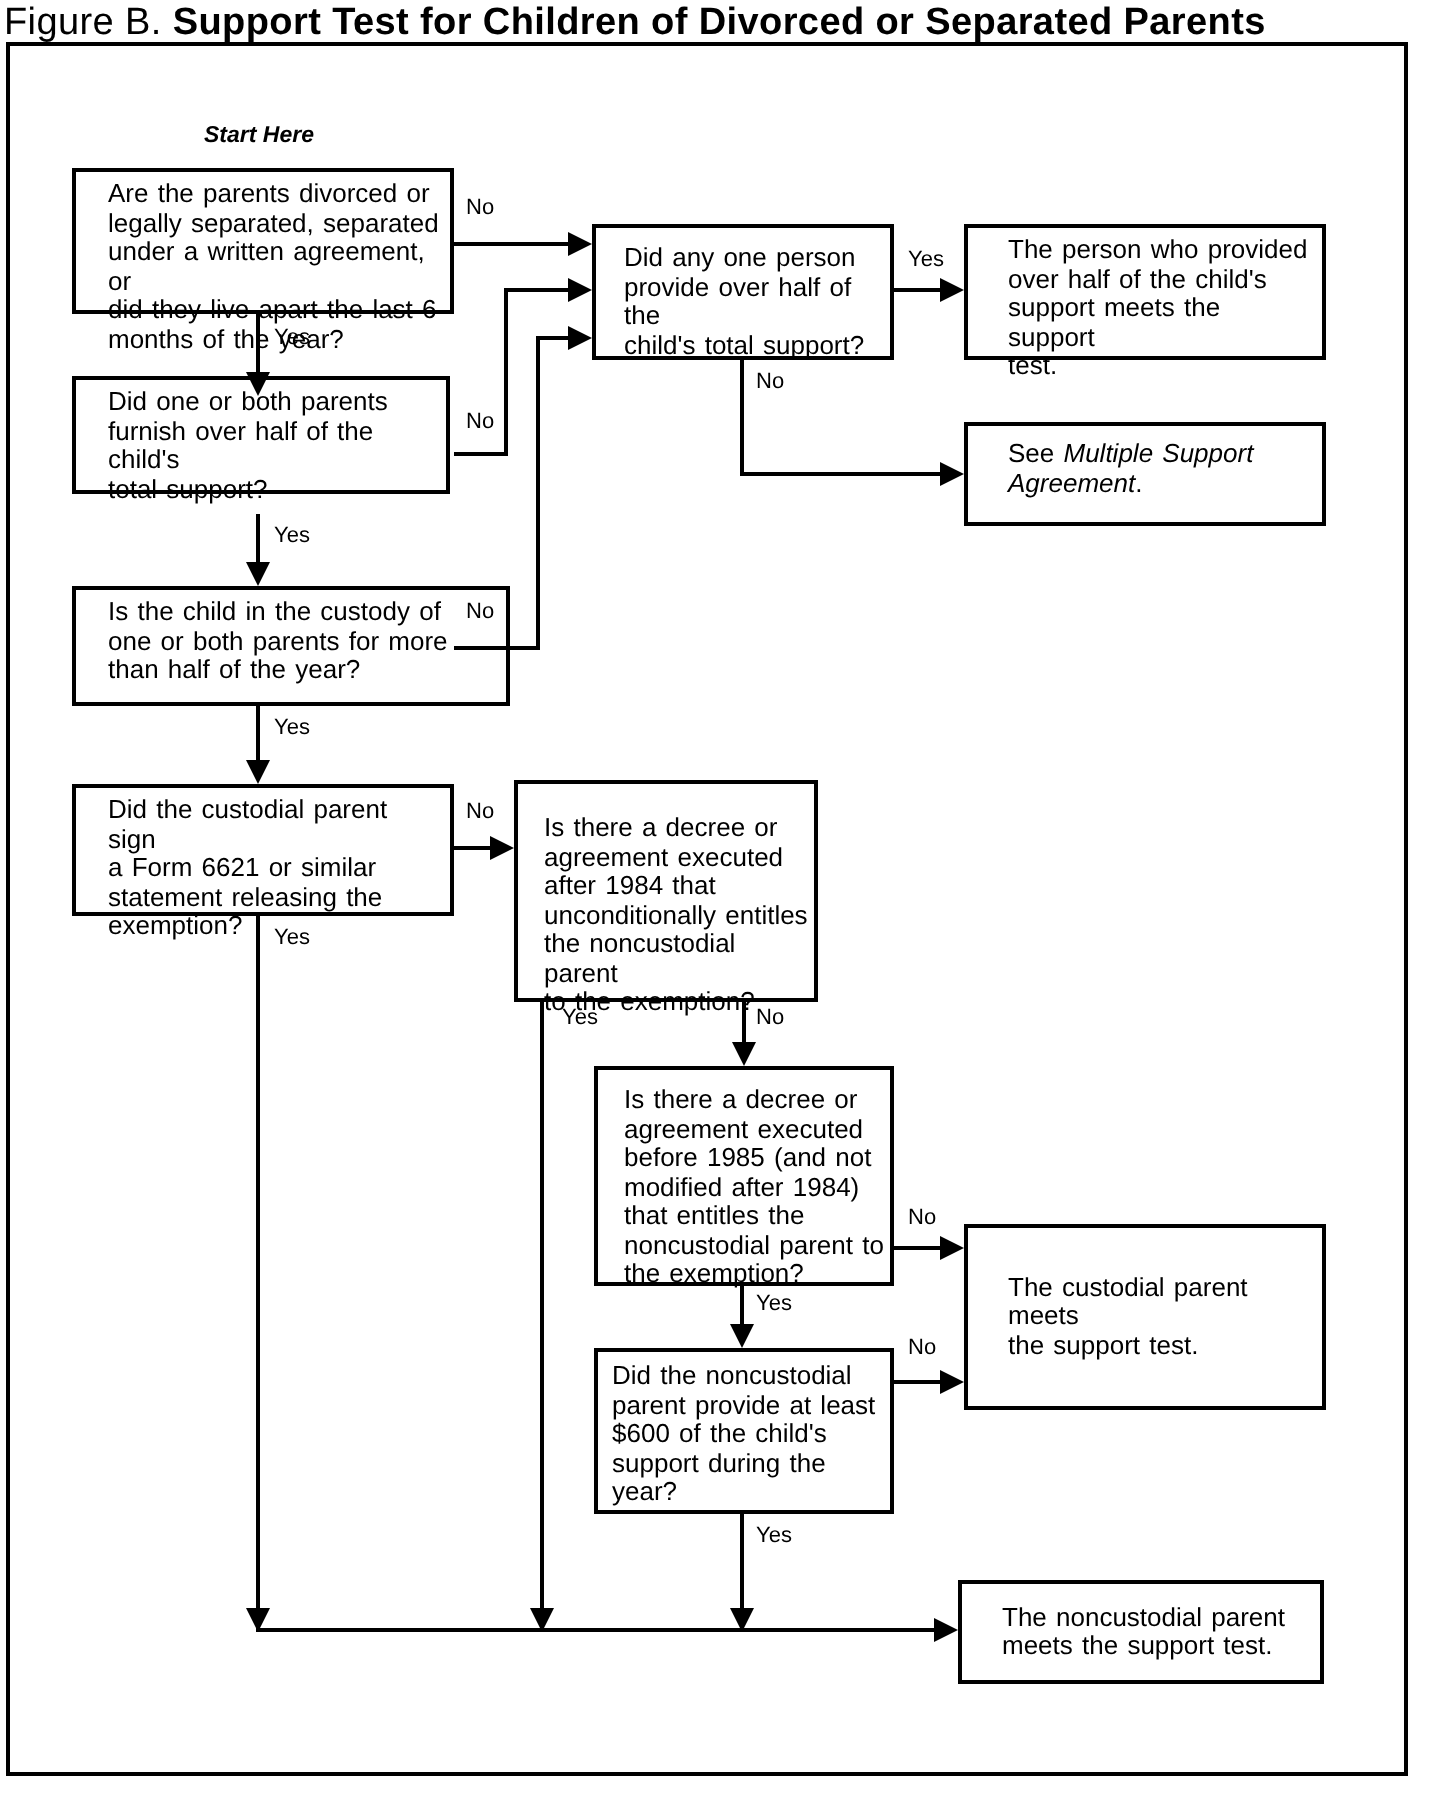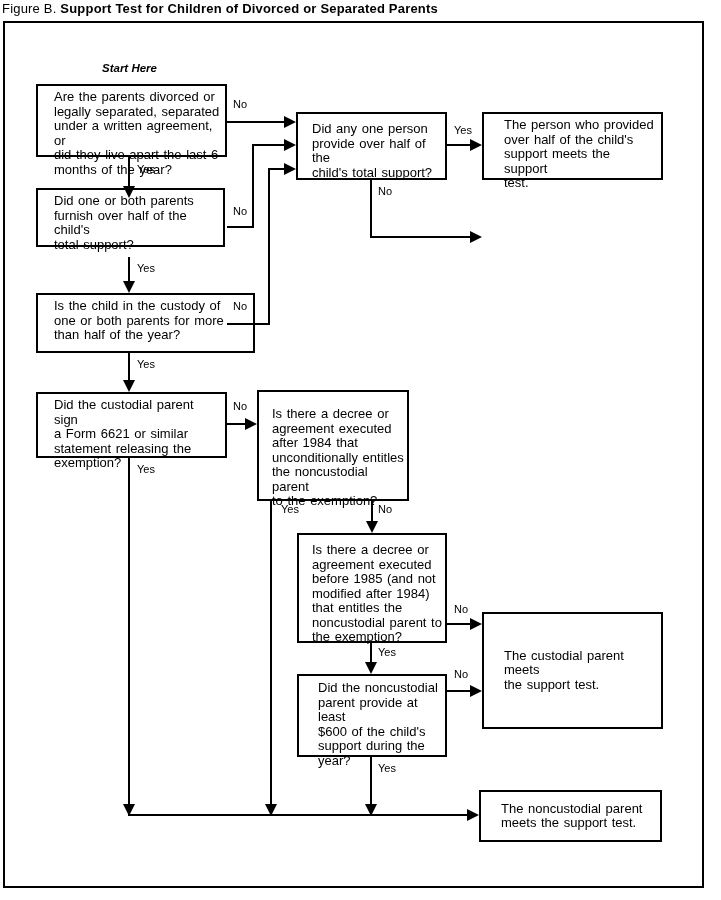--- a/index.html
+++ b/index.html
@@ -1,18 +1,18 @@
 <!DOCTYPE html>
 <html><head>
 <meta charset="utf-8">
 <style>
   html,body { margin:0; padding:0; background:#fff; }
   .page { position:relative; width:721px; height:900px; background:#fff;
           font-family:"Liberation Sans", sans-serif; color:#000; overflow:hidden; }
-  .title { position:absolute; left:2px; top:1px; font-size:13px; letter-spacing:0.2px; }
+  .title { position:absolute; left:2px; top:1px; font-size:19px; letter-spacing:0.2px; }
   .title .bold { font-weight:bold; }
   .frame { position:absolute; left:3px; top:21px; width:701px; height:867px;
            border:2px solid #000; box-sizing:border-box; }
   .start { position:absolute; left:102px; top:62px; font-size:11.5px;
            font-weight:bold; font-style:italic; }
   .node { position:absolute; border:2px solid #000; box-sizing:border-box;
           background:#fff; font-size:13px; line-height:14.5px;
           white-space:pre-line; word-spacing:1px; }
   .vcenter { display:flex; align-items:center; }
   .hline, .vline { position:absolute; background:#000; }
@@ -63,31 +63,33 @@
 unconditionally entitles
 the noncustodial parent
 to the exemption?</div>
   <div class="node" style="left:297px; top:533px; width:150px; height:110px; padding:8px 2px 0 13px;">Is there a decree or
 agreement executed
 before 1985 (and not
 modified after 1984)
 that entitles the
 noncustodial parent to
 the exemption?</div>
-  <div class="node" style="left:297px; top:674px; width:150px; height:83px; padding:5px 2px 0 19px;">Did the noncustodial
+  <div class="node" style="left:297px; top:674px; width:150px; height:83px; padding:5px 2px 0 7px;">Did the noncustodial
 parent provide at least
 $600 of the child's
 support during the
 year?</div>
 
   <div class="node" style="left:482px; top:112px; width:181px; height:68px; padding:4px 4px 16px 20px;">The person who provided
 over half of the child's
 support meets the support
 test.</div>
-  <div class="node vcenter" style="left:482px; top:612px; width:181px; height:117px; padding:0 4px 0 20px;justify-content:flex-end;"><span>The custodial parent meets
+  <div class="node" style="left:482px; top:211px; width:181px; height:52px; padding:7px 4px 0 20px;"><span>See </span><span class="em">Multiple Support
+Agreement</span><span>.</span></div>
+  <div class="node vcenter" style="left:482px; top:612px; width:181px; height:93px; padding:0 4px 0 20px;justify-content:flex-end;"><span>The custodial parent meets
 the support test.</span></div>
   <div class="node vcenter" style="left:479px; top:790px; width:183px; height:52px; padding:0 4px 0 20px;"><span>The noncustodial parent
 meets the support test.</span></div>
 
   <div class="hline" style="left:227px; top:121px; width:61px;"></div>
   <div class="hline" style="left:227px; top:226px; width:27px;"></div>
   <div class="vline" style="left:252px; top:144px; height:84px;"></div>
   <div class="hline" style="left:252px; top:144px; width:34px;"></div>
   <div class="hline" style="left:227px; top:323px; width:43px;"></div>
   <div class="vline" style="left:268px; top:168px; height:157px;"></div>

